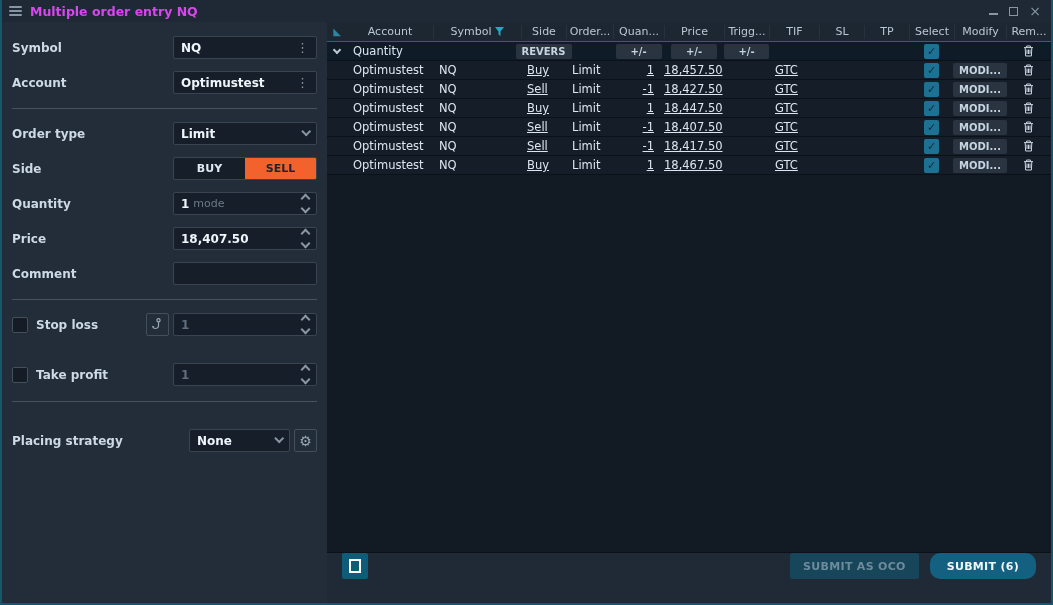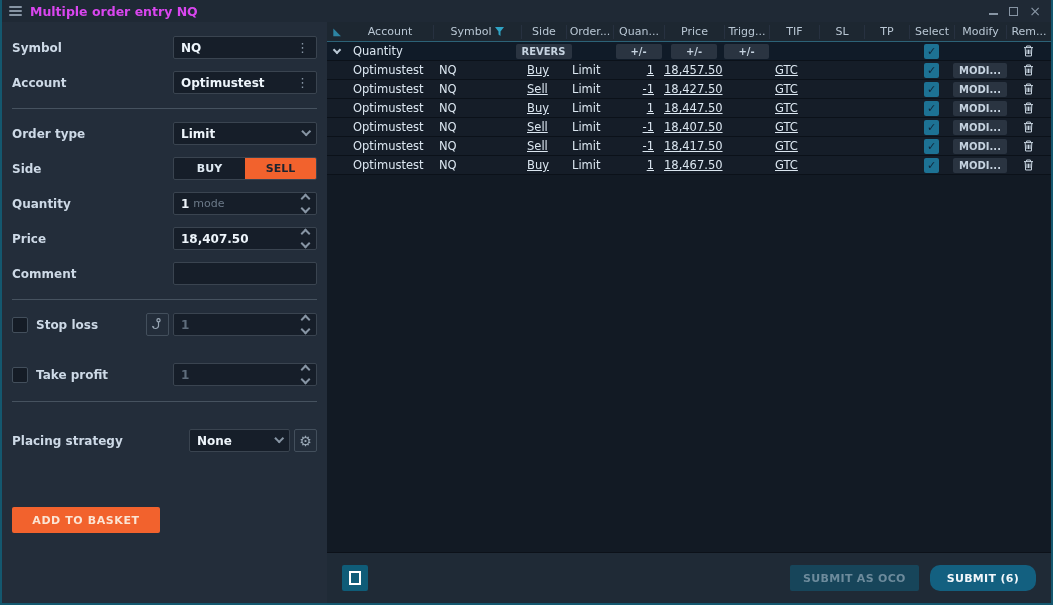--- a/index.html
+++ b/index.html
@@ -80,21 +80,21 @@
   .link { text-decoration: underline; cursor: pointer; }
   .ccenter { display: flex; justify-content: center; align-items: center; }
   .exp-chev { width: 6px; height: 6px; border-left: 2px solid #b9c7d4; border-bottom: 2px solid #b9c7d4; transform: rotate(-45deg); margin: -3px auto 0; cursor: pointer; }
   .btn-sm { background: #2a3441; border-radius: 2px; height: 15px; font-size: 10px; font-weight: 600; color: #c6d3e0; display: inline-flex; align-items: center; justify-content: center; padding: 0 6px; cursor: pointer; white-space: nowrap; }
   .btn-pm { width: 46px; }
   .checkbox-on { width: 15px; height: 15px; background: #1d7294; border-radius: 2px; display: flex; align-items: center; justify-content: center; margin: 0 auto; cursor: pointer; }
   .checkbox-on::after { content: "✓"; color: #10263a; font-size: 11px; font-weight: 700; }
   .trash { display: block; margin: 0 auto; cursor: pointer; }
 
   
-  .footer { height: 51px; background: #1f2a36; border-top: 1px solid #0c1119; display: flex; align-items: center; padding: 0 15px; flex-shrink: 0; }
+  .footer { height: 51px; background: #1f2a36; border-top: 1px solid #0c1119; display: flex; padding: 0 15px; flex-shrink: 0; }
   .panel-btn { width: 26px; height: 26px; background: #0f5c78; border-radius: 2px; display: flex; align-items: center; justify-content: center; cursor: pointer; }
   .panel-btn i { width: 12px; height: 14px; border: 2px solid #ffffff; display: block; }
   .submit-oco { margin-left: auto; height: 26px; padding: 0 13px; background: #17455a; border-radius: 2px; display: flex; align-items: center; color: #6d8b9c; font-size: 11px; font-weight: 700; cursor: pointer; letter-spacing: .3px; }
   .submit { margin-left: 11px; height: 26px; padding: 0 17px; background: #136080; border-radius: 10px; display: flex; align-items: center; color: #f2f7fb; font-size: 11px; font-weight: 700; cursor: pointer; letter-spacing: .3px; }
 </style>
 </head>
 <body>
 
 <div class="window">
 
@@ -218,21 +218,20 @@
 
       <div class="form-row">
         <label>Placing strategy</label>
         <div class="control select-sm">
           <span>None</span>
           <i class="chev"></i>
         </div>
         <span class="icon-btn gear">⚙</span>
       </div>
 
-      <div class="basket-btn">ADD TO BASKET</div>
     </div>
 
     <div class="right-panel">
       <div class="table-area">
 
         <div class="thead">
           <span class="th sort-icon">◣</span>
           <span class="th">Account</span>
           <span class="th sym">
             <span>Symbol</span>

